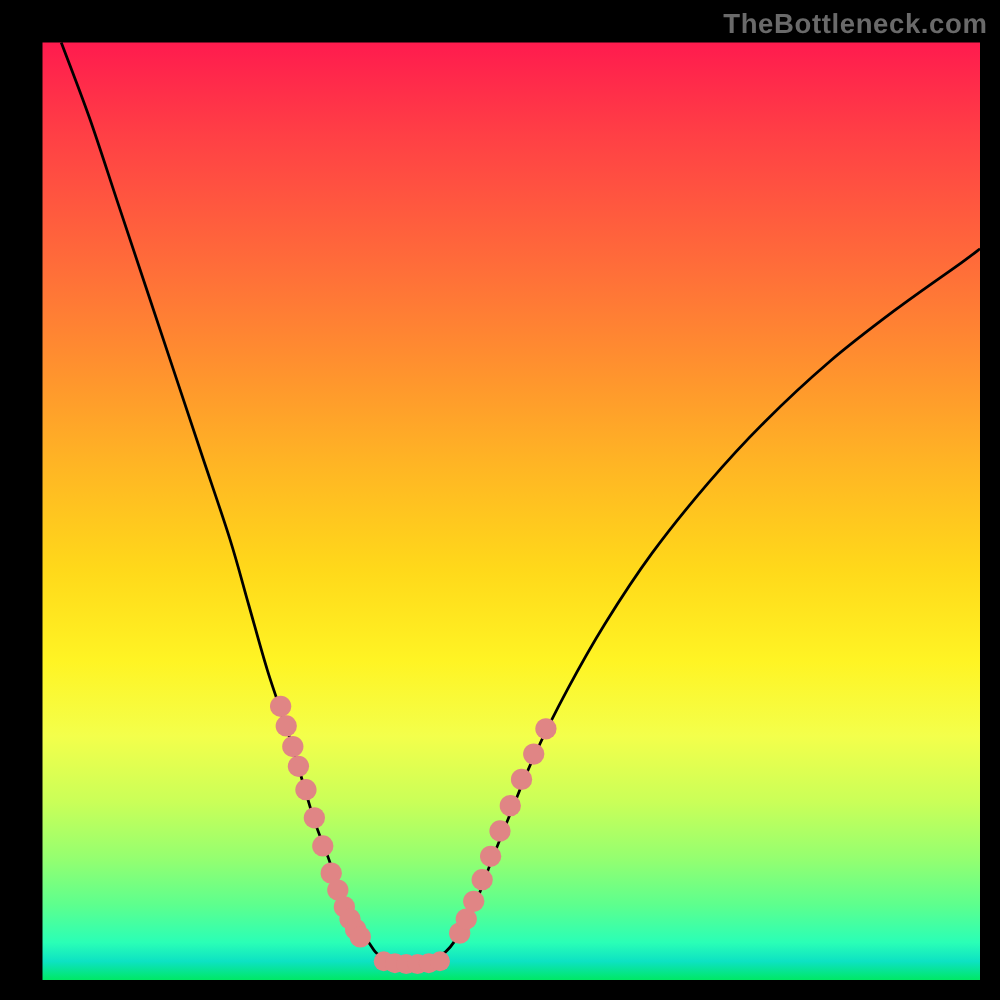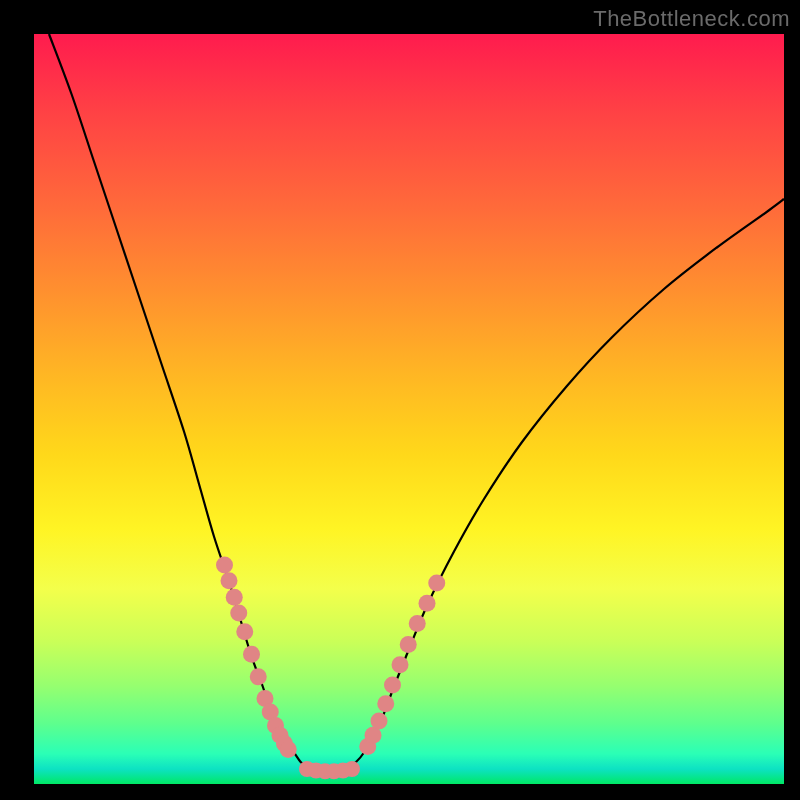--- a/index.html
+++ b/index.html
@@ -16,21 +16,21 @@
     width: 800px;
     height: 800px;
     background: #000;
   }
   .watermark {
     position: absolute;
     top: 6px;
     right: 10px;
     color: #6a6a6a;
     font-size: 22px;
-    font-weight: 400;
+    font-weight: 700;
     letter-spacing: 0.5px;
     z-index: 50;
   }
   .plot-area {
     position: absolute;
     left: 34px;
     top: 34px;
     width: 750px;
     height: 750px;
     background: linear-gradient(

